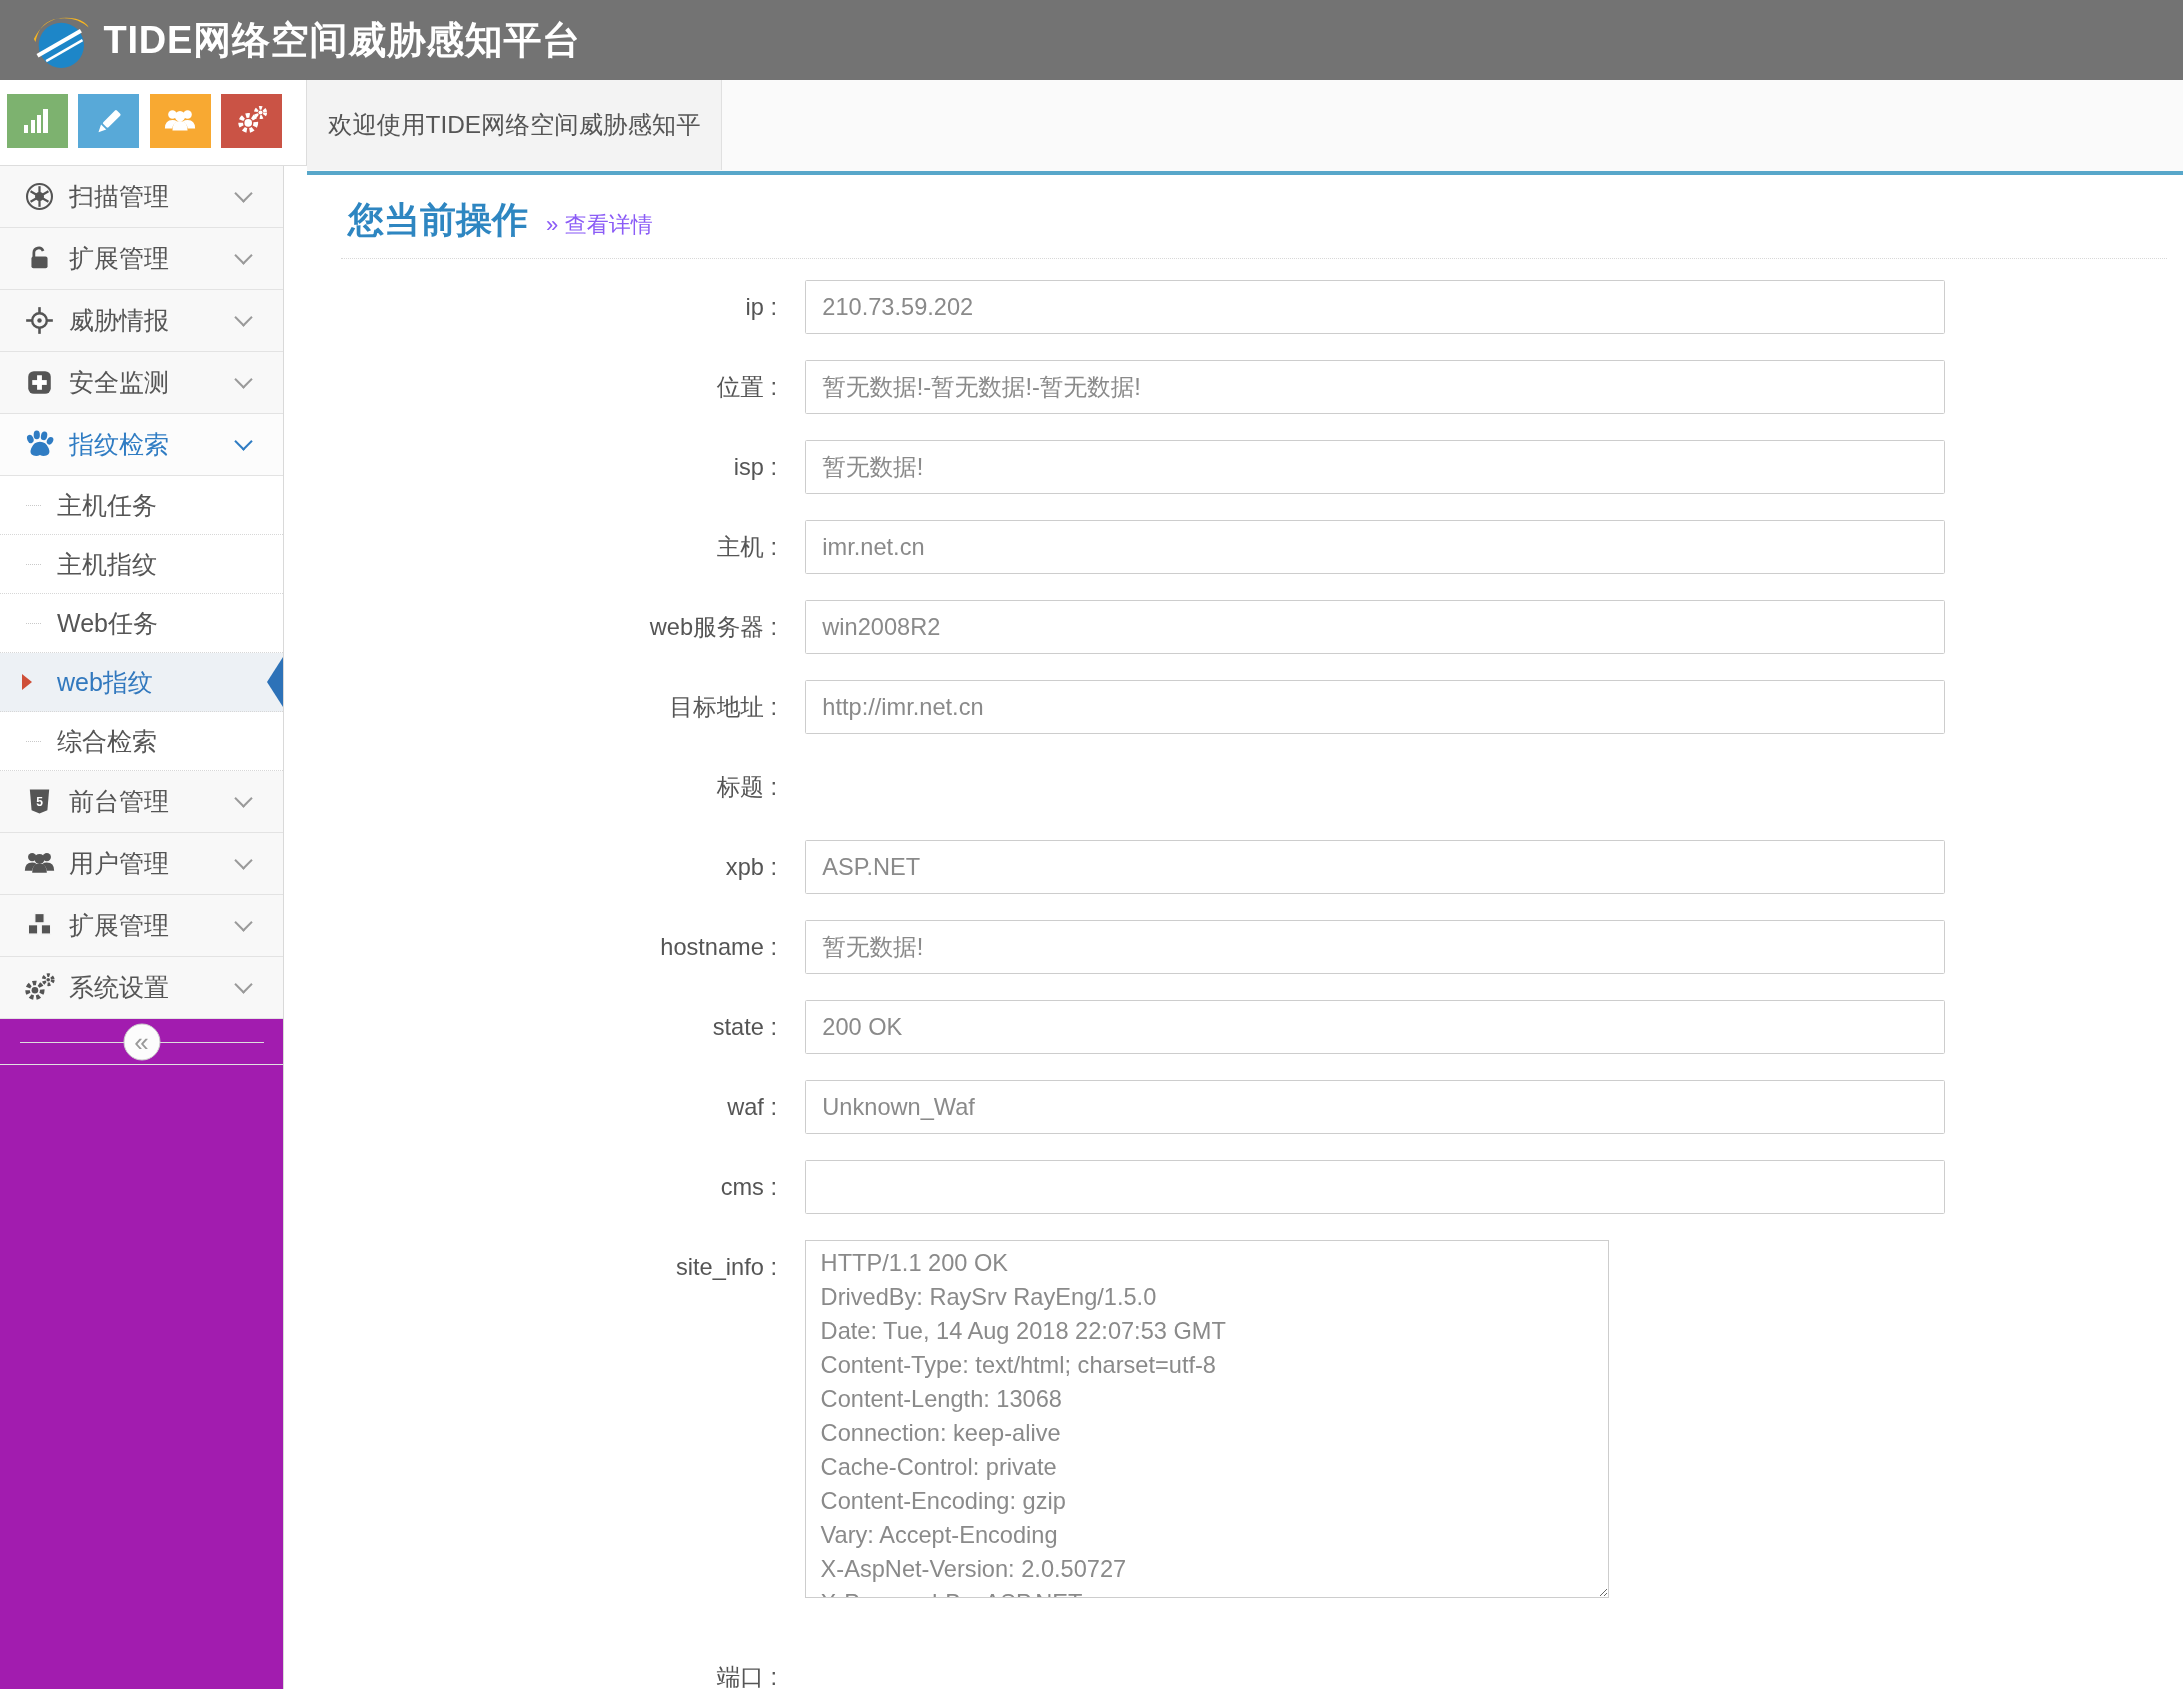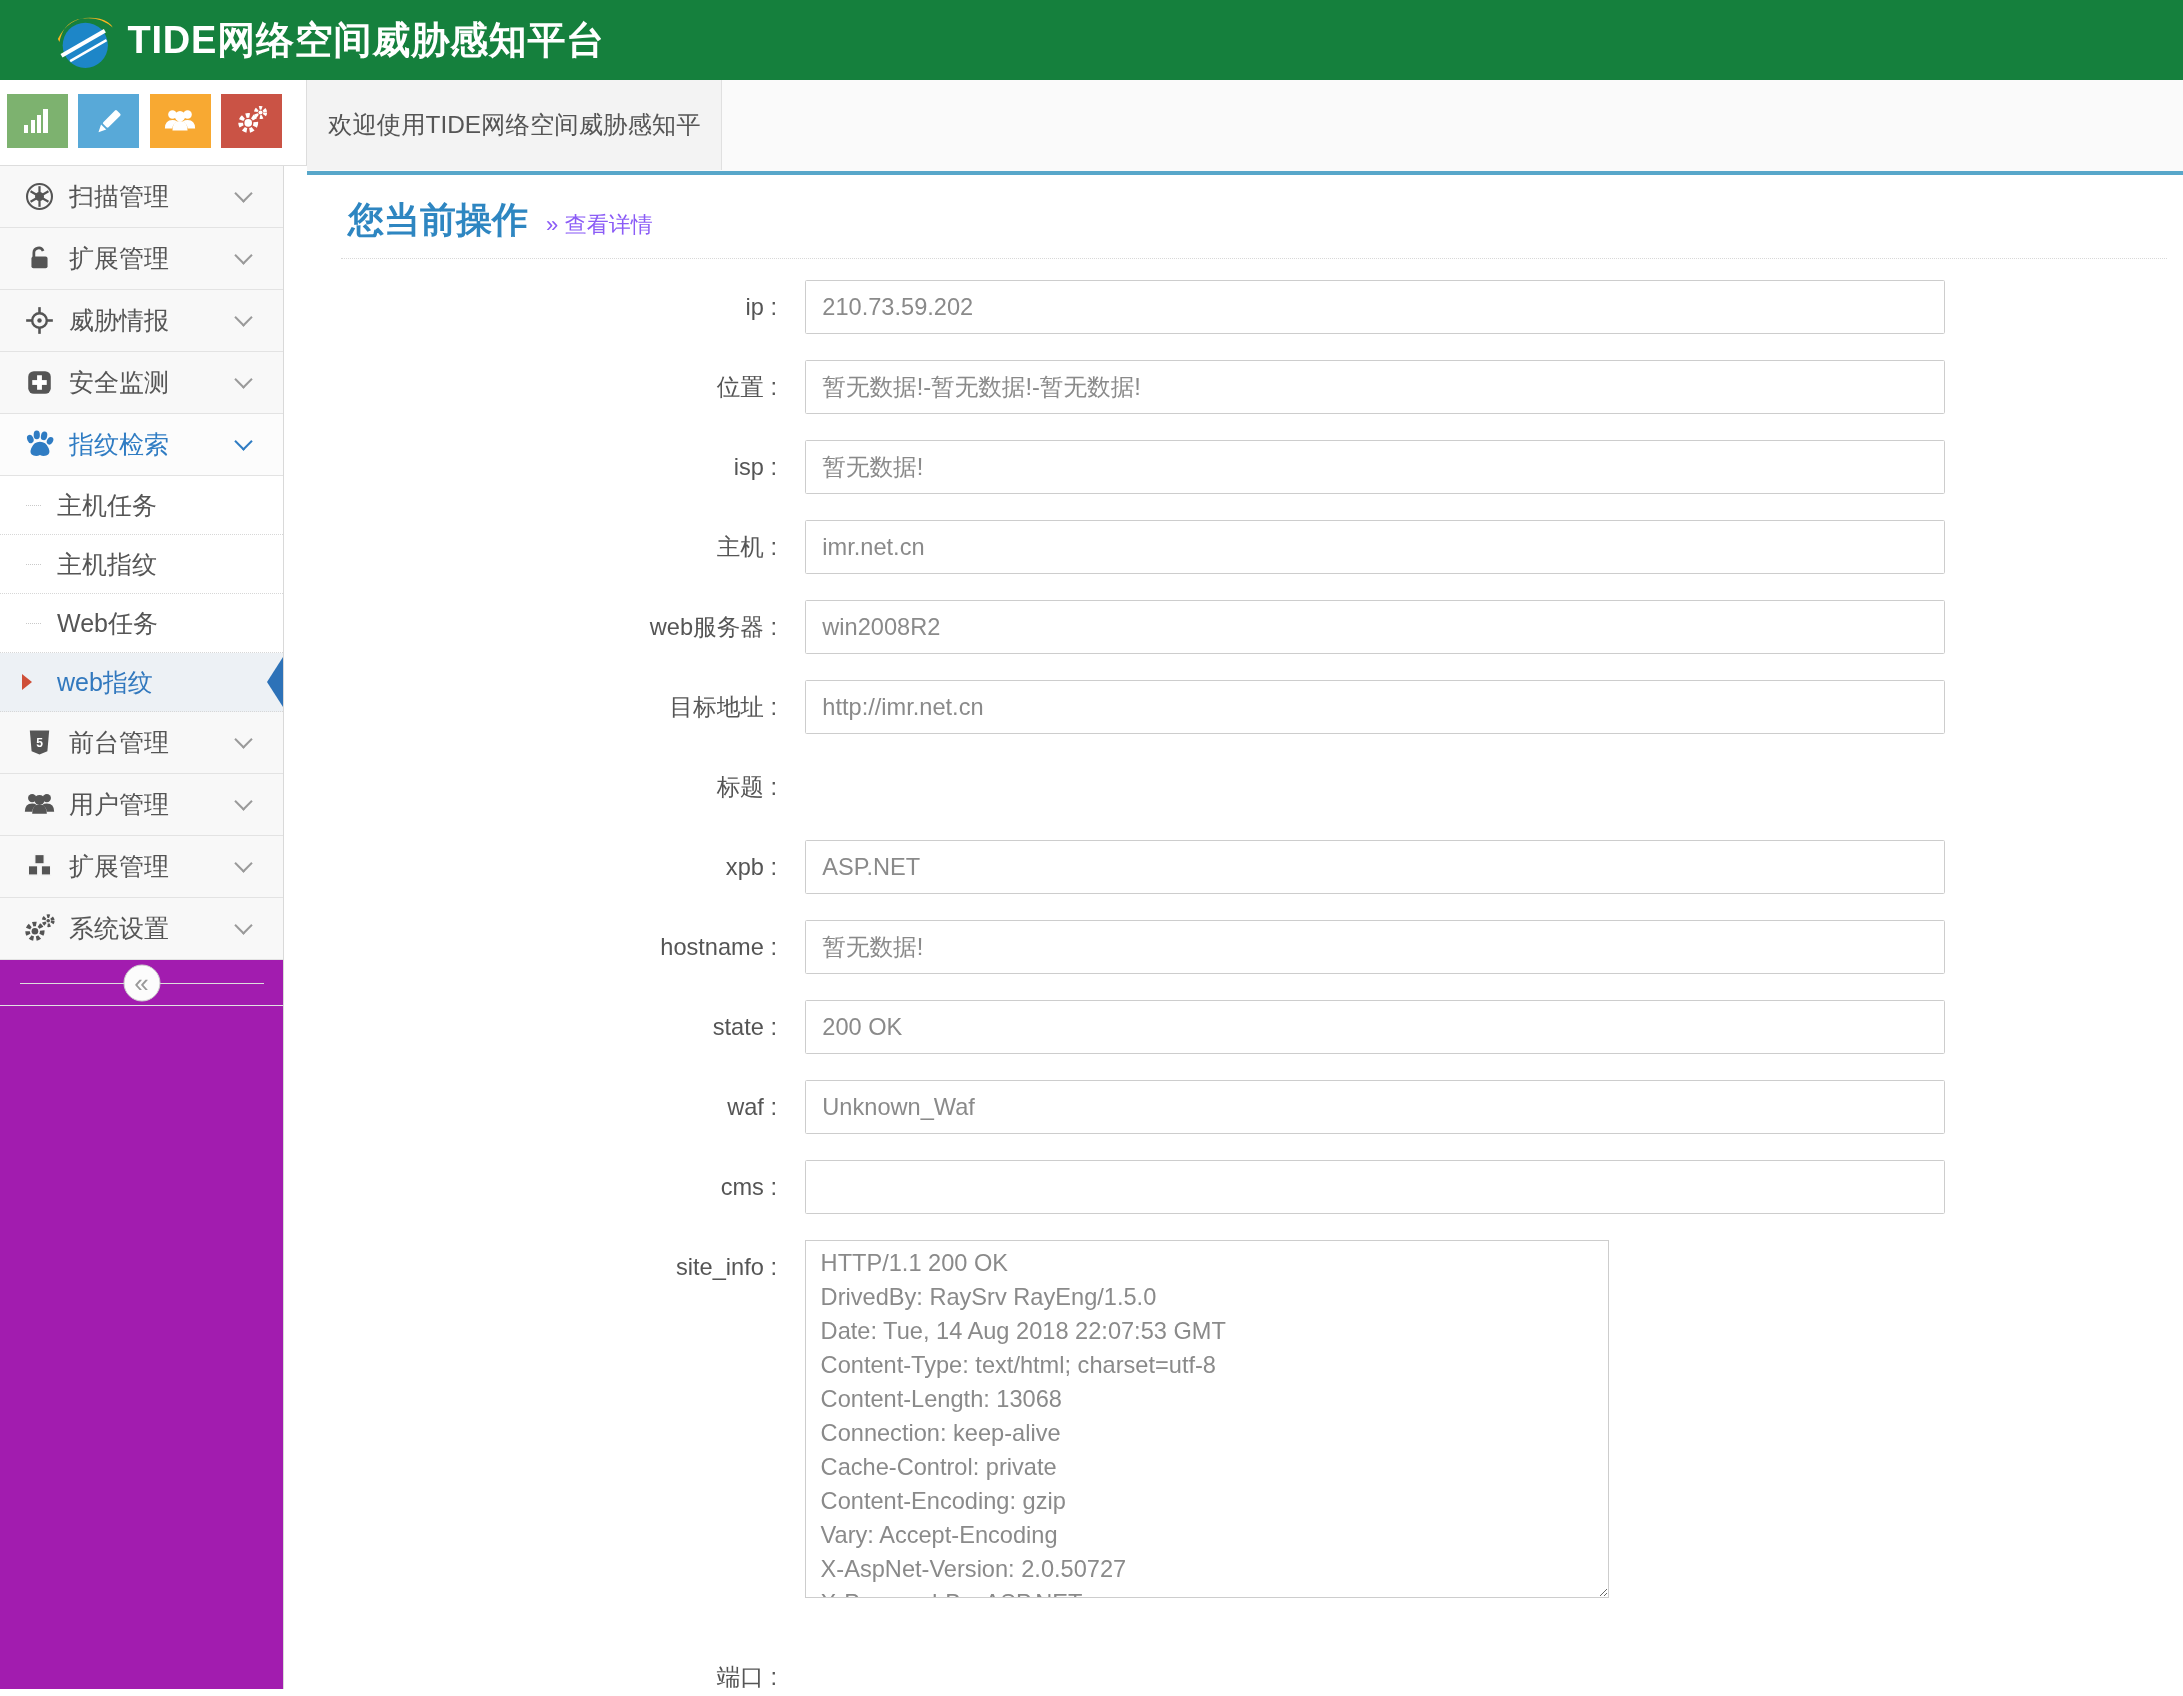--- a/index.html
+++ b/index.html
@@ -1,21 +1,21 @@
 <!DOCTYPE html>
 <html style="font-size:13px"><head>
 <meta charset="utf-8">
 <style>
   * { margin:0; padding:0; box-sizing:border-box; }
   html,body { width:2183px; height:1697px; overflow:hidden;
     font-family:"Liberation Sans","DejaVu Sans",sans-serif; background:#fff; }
 
   
   .header { position:absolute; left:0; top:0; width:2183px; height:80px;
-    background:#15803d; display:flex; align-items:center;padding-left:24px; }
+    background:#737373; display:flex; align-items:center; }
   .logo { margin-left:29px; }
   .app-title { color:#fff; font-size:38px; font-weight:bold; margin-left:11.4px; letter-spacing:0.8px; }
 
   
   .topbar-left { position:absolute; left:0; top:80px; width:307px; height:86px;
     background:#fff; border-right:0.8px solid #ddd; border-bottom:0.8px solid #ddd; }
   .btns { display:flex; margin:14px 0 0 6.5px; }
   .tbtn { width:61px; height:54px; margin-right:10.6px; display:flex;
     align-items:center; justify-content:center; cursor:pointer; }
   .tbtn.green { background:#7db26f; }
@@ -226,20 +226,24 @@
       <span class="stub"></span>
       <span class="slabel">主机指纹</span>
     </div>
     <div class="sitem">
       <span class="stub"></span>
       <span class="slabel">Web任务</span>
     </div>
     <div class="sitem active">
       <span class="slabel">web指纹</span>
     </div>
+    <div class="sitem">
+      <span class="stub"></span>
+      <span class="slabel">综合检索</span>
+    </div>
   </div>
 
 
   <div class="mitem">
     <span class="micon">
       <svg width="29" height="29" viewBox="0 0 36 36">
         <path d="M6 3 h24 l-2.2 26 -9.8 4 -9.8 -4 z" fill="#555"></path>
         <text x="18" y="23" text-anchor="middle" font-size="15" font-weight="bold" fill="#fff" font-family="Liberation Sans, sans-serif">5</text>
       </svg>
     </span>

